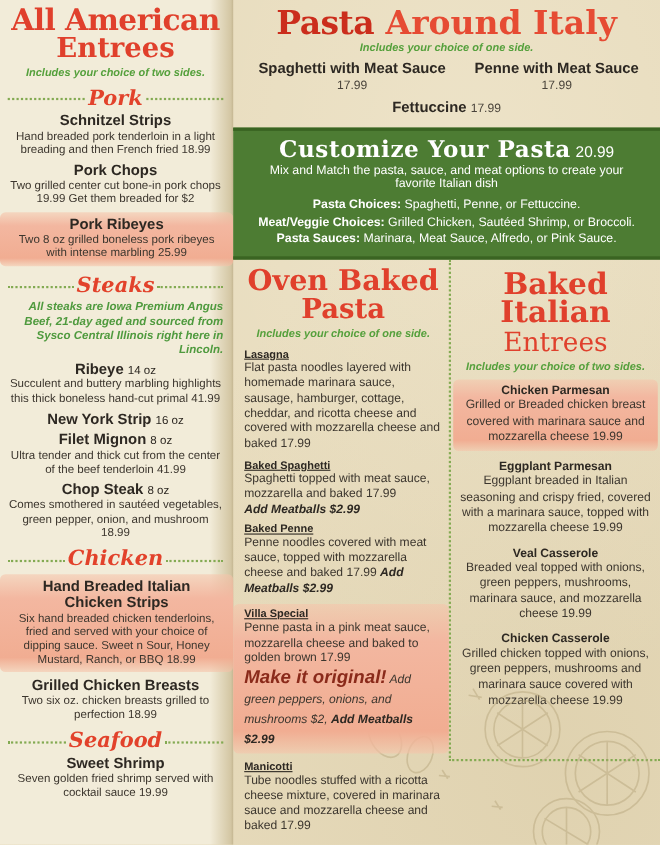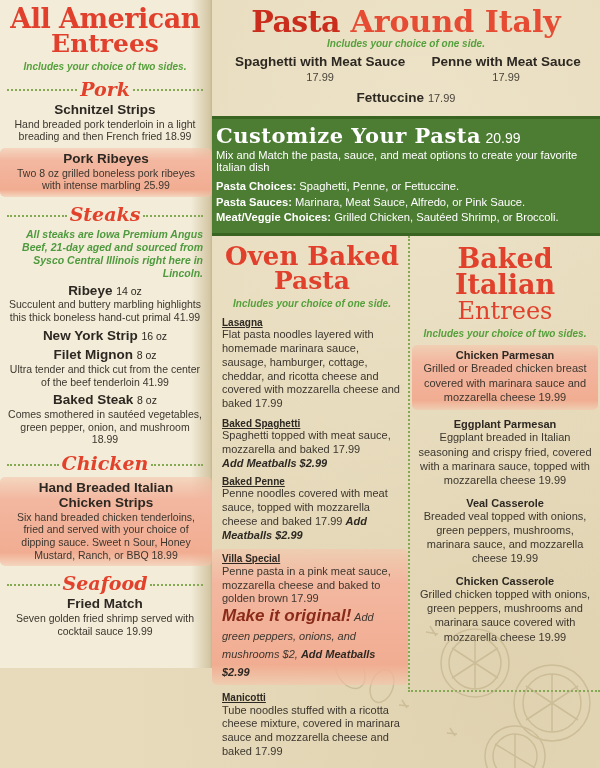--- a/index.html
+++ b/index.html
@@ -9,21 +9,21 @@
     font-family:"Liberation Sans", sans-serif;
     background:
       radial-gradient(ellipse at 70% 20%, rgba(255,250,235,.25), rgba(0,0,0,0) 60%),
       radial-gradient(ellipse at 85% 90%, rgba(190,170,120,.18), rgba(0,0,0,0) 55%),
       #e7dbbc;
     color:#35302a;
     overflow:hidden;
   }
   
   .left-col {
-    position:absolute; left:0; top:0; width:212px; height:668px;
+    position:absolute; left:0; top:0; width:212px; height:768px;
     background:linear-gradient(to right, #f2ecd9 0%, #f2ecd9 90%, #d3c6a3 99%, #c4b691 100%);
     padding:6px 9px 4px 7px;
   }
   .lc-title { font-family:"DejaVu Serif", serif; font-weight:bold; text-align:center; color:#e0402c; line-height:.98; }
   .lc-title .t1 { font-size:27px; letter-spacing:-0.5px; display:block; }
   .lc-title .t2 { font-size:25px; display:block; }
   .includes { font-style:italic; font-weight:bold; color:#55a03c; font-size:10px; text-align:center; margin:4px 0 2px; }
   .section-head { display:flex; align-items:center; gap:3px; margin:6px 0 3px; }
   .section-head .rule { flex:1; border-top:2px dotted #83aa52; margin-top:3px; }
   .section-head .txt { font-family:"DejaVu Serif", serif; font-style:italic; font-weight:bold; font-size:19px; color:#e2422b; }
@@ -40,21 +40,21 @@
   .pai-title { font-family:"DejaVu Serif", serif; font-weight:bold; font-size:30px; line-height:1; }
   .pai-title .bold { color:#cb2d1c; letter-spacing:-0.5px; }
   .pai-title .rest { color:#e64b33; }
   .pai-items { display:flex; justify-content:space-between; padding:2px 2px 0 6px; margin-top:3px; }
   .pai-item { font-weight:bold; font-size:13.5px; color:#2d2822; }
   .pai-item .price { font-weight:normal; font-size:11px; color:#4a443b; }
   .pai-fett { margin-top:6px; }
   
   .custom-box {
     margin-top:7px; background:#4d7c33; border-top:3px solid #3a6422; border-bottom:3px solid #3a6422;
-    color:#fff; padding:4px 4px 7px;
+    color:#fff; text-align:center; padding:4px 18px 7px;
   }
   .custom-box .cb-title { font-family:"DejaVu Serif", serif; font-weight:bold; font-size:21px; letter-spacing:.5px; }
   .custom-box .cb-price { font-size:14px; font-weight:normal; }
   .custom-box .cb-desc { font-size:11.2px; margin:1px 0 6px; }
   .custom-box .cb-line { font-size:11.2px; line-height:1.4; }
   .custom-box .cb-label { font-weight:bold; }
   
   .lower { display:flex; align-items:flex-start; }
   .mid-col { width:196px; flex:none; padding:8px 6px 0 10px; }
   .right-col { width:192px; flex:none; border-left:2px dotted #83aa52; border-bottom:2px dotted #83aa52; height:456px; padding:10px 6px 0; text-align:center; }
@@ -91,20 +91,24 @@
 
   <div class="section-head">
     <span class="rule"></span>
     <span class="txt">Pork</span>
     <span class="rule"></span>
   </div>
   <div class="lc-item">
     <div class="name">Schnitzel Strips</div>
     <div class="desc">Hand breaded pork tenderloin in a light breading and then French fried 18.99</div>
   </div>
+  <div class="lc-item">
+    <div class="name">Pork Chops</div>
+    <div class="desc">Two grilled center cut bone-in pork chops 19.99 Get them breaded for $2</div>
+  </div>
   <div class="lc-item hl">
     <div class="name">Pork Ribeyes</div>
     <div class="desc">Two 8 oz grilled boneless pork ribeyes with intense marbling 25.99</div>
   </div>
 
   <div class="section-head">
     <span class="rule"></span>
     <span class="txt">Steaks</span>
     <span class="rule"></span>
   </div>
@@ -114,41 +118,45 @@
     <div class="desc">Succulent and buttery marbling highlights this thick boneless hand-cut primal 41.99</div>
   </div>
   <div class="lc-item">
     <div class="name"><span>New York Strip</span> <span class="size">16 oz</span></div>
   </div>
   <div class="lc-item">
     <div class="name"><span>Filet Mignon</span> <span class="size">8 oz</span></div>
     <div class="desc">Ultra tender and thick cut from the center of the beef tenderloin 41.99</div>
   </div>
   <div class="lc-item">
-    <div class="name"><span>Baked Steak</span> <span class="size">8 oz</span></div>
+    <div class="name"><span>Chop Steak</span> <span class="size">8 oz</span></div>
     <div class="desc">Comes smothered in sautéed vegetables, green pepper, onion, and mushroom 18.99</div>
   </div>
 
   <div class="section-head">
     <span class="rule"></span>
     <span class="txt">Chicken</span>
     <span class="rule"></span>
   </div>
   <div class="lc-item hl">
     <div class="name" style="max-width:160px;margin:0 auto;">Hand Breaded Italian Chicken Strips</div>
     <div class="desc">Six hand breaded chicken tenderloins, fried and served with your choice of dipping sauce. Sweet n Sour, Honey Mustard, Ranch, or BBQ 18.99</div>
   </div>
+  <div class="lc-item">
+    <div class="name">Grilled Chicken Breasts</div>
+    <div class="desc">Two six oz. chicken breasts grilled to perfection 18.99</div>
+  </div>
 
   <div class="section-head">
     <span class="rule"></span>
     <span class="txt">Seafood</span>
     <span class="rule"></span>
   </div>
   <div class="lc-item">
-    <div class="name">Fried Match</div>
+    <div class="name">Sweet Shrimp</div>
     <div class="desc">Seven golden fried shrimp served with cocktail sauce 19.99</div>
   </div>
 
 </div>
 
 <div class="right-region">
 
   <div class="pasta-top">
     <div class="pai-title">
       <span class="bold">Pasta</span><span class="rest"> Around Italy</span>
@@ -161,22 +169,22 @@
     <div class="pai-item pai-fett"><span>Fettuccine</span> <span class="price">17.99</span></div>
   </div>
 
   <div class="custom-box">
     <div>
       <span class="cb-title">Customize Your Pasta</span>
       <span class="cb-price">20.99</span>
     </div>
     <div class="cb-desc">Mix and Match the pasta, sauce, and meat options to create your favorite Italian dish</div>
     <div class="cb-line"><span class="cb-label">Pasta Choices:</span> <span>Spaghetti, Penne, or Fettuccine.</span></div>
+    <div class="cb-line"><span class="cb-label">Meat/Veggie Choices:</span> <span>Grilled Chicken, Sautéed Shrimp, or Broccoli.</span></div>
     <div class="cb-line"><span class="cb-label">Pasta Sauces:</span> <span>Marinara, Meat Sauce, Alfredo, or Pink Sauce.</span></div>
-    <div class="cb-line"><span class="cb-label">Meat/Veggie Choices:</span> <span>Grilled Chicken, Sautéed Shrimp, or Broccoli.</span></div>
   </div>
 
   <div class="lower">
 
     <div class="mid-col">
       <div class="col-title">
         <span>Oven Baked</span>
         <span class="sub">Pasta</span>
       </div>
       <div class="includes" style="margin-bottom:8px;">Includes your choice of one side.</div>

